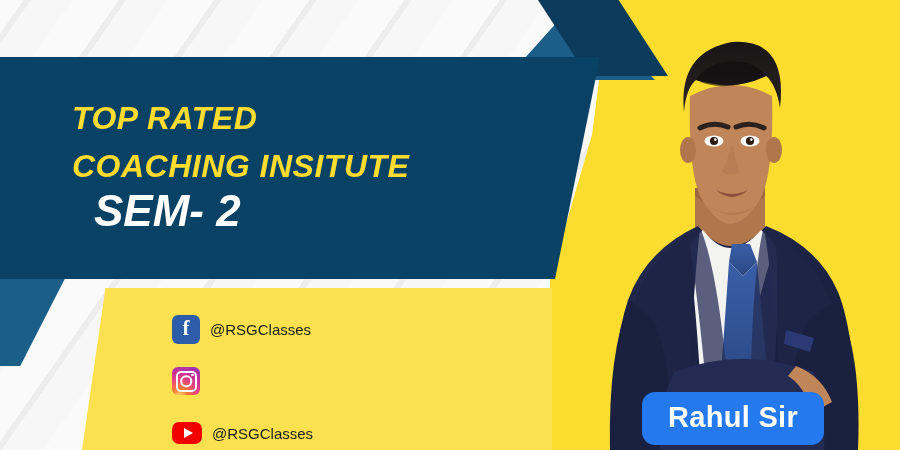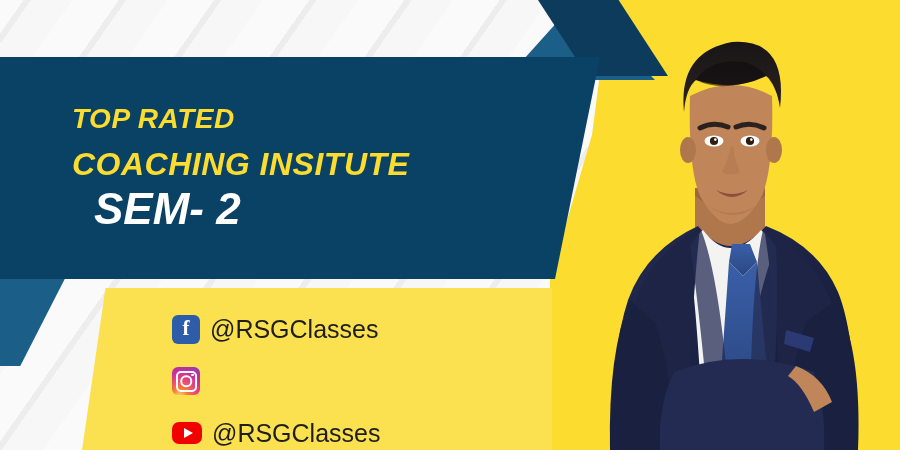--- a/index.html
+++ b/index.html
@@ -93,21 +93,21 @@
   }
   .line-top,
   .line-mid {
     color: #fcdc2e;
     font-weight: bold;
     font-style: italic;
     letter-spacing: 0.5px;
     white-space: nowrap;
     line-height: 1.06;
   }
-  .line-top { font-size: 28px; margin-bottom: 14px; }
+  .line-top { font-size: 32px; margin-bottom: 14px; }
   .line-mid { font-size: 32px; margin-bottom: 4px; }
   .line-big {
     color: #ffffff;
     font-weight: bold;
     font-style: italic;
     font-size: 44px;
     line-height: 1.05;
     white-space: nowrap;
     padding-left: 22px;
   }
@@ -128,21 +128,21 @@
     flex-direction: column;
     gap: 22px;
   }
   .social-row {
     display: flex;
     align-items: center;
     gap: 10px;
     height: 30px;
   }
   .social-handle {
-    font-size: 25px;
+    font-size: 15px;
     color: #1d1d1d;
     white-space: nowrap;
   }
 
   
   .ic {
     width: 28px;
     height: 28px;
     flex: 0 0 28px;
     border-radius: 6px;
@@ -333,14 +333,15 @@
       <circle cx="151.3" cy="139.6" r="1.3" fill="#ffffff"></circle>
 
       <path d="M131 146 Q127 164 122 172 Q130 177 140 172 Q135 162 133 146" fill="#b0764c" opacity="0.5"></path>
 
       <path d="M116 190 Q132 198 148 190 Q132 204 116 190 Z" fill="#8d4f3c"></path>
 
       <path d="M108 206 Q132 220 156 206 Q134 224 108 206 Z" fill="#a06b42" opacity="0.35"></path>
     </svg>
   </div>
 
+  <div class="name-badge">Rahul Sir</div>
 
 </div>
 
 </body></html>

